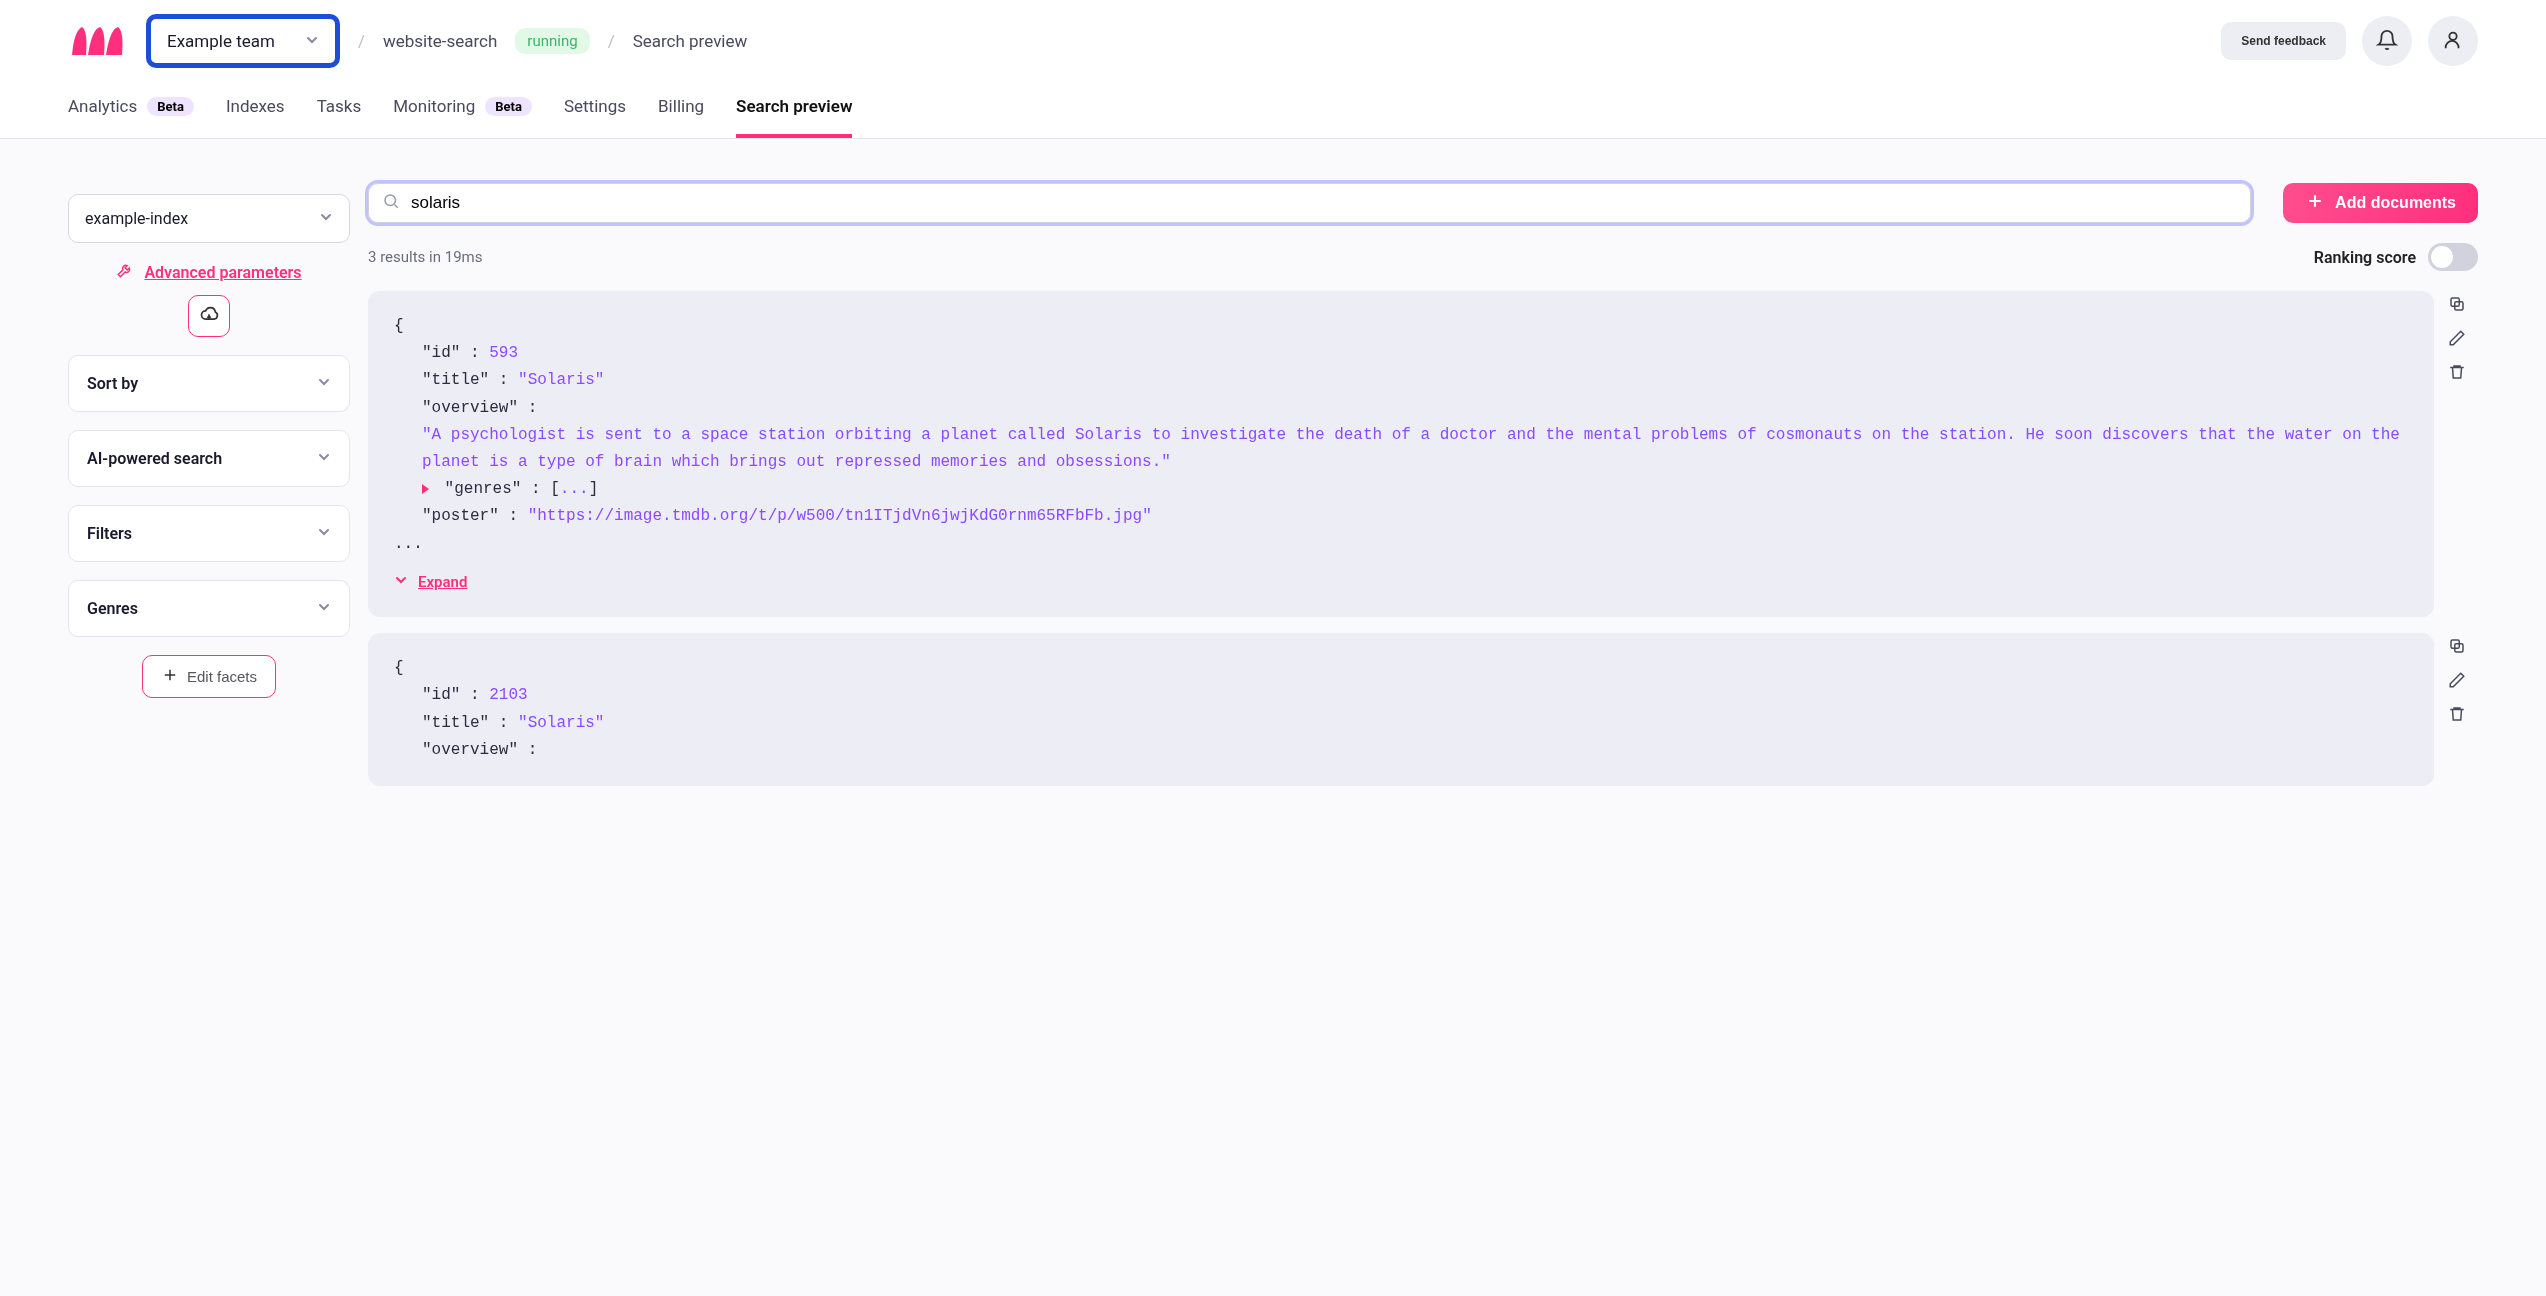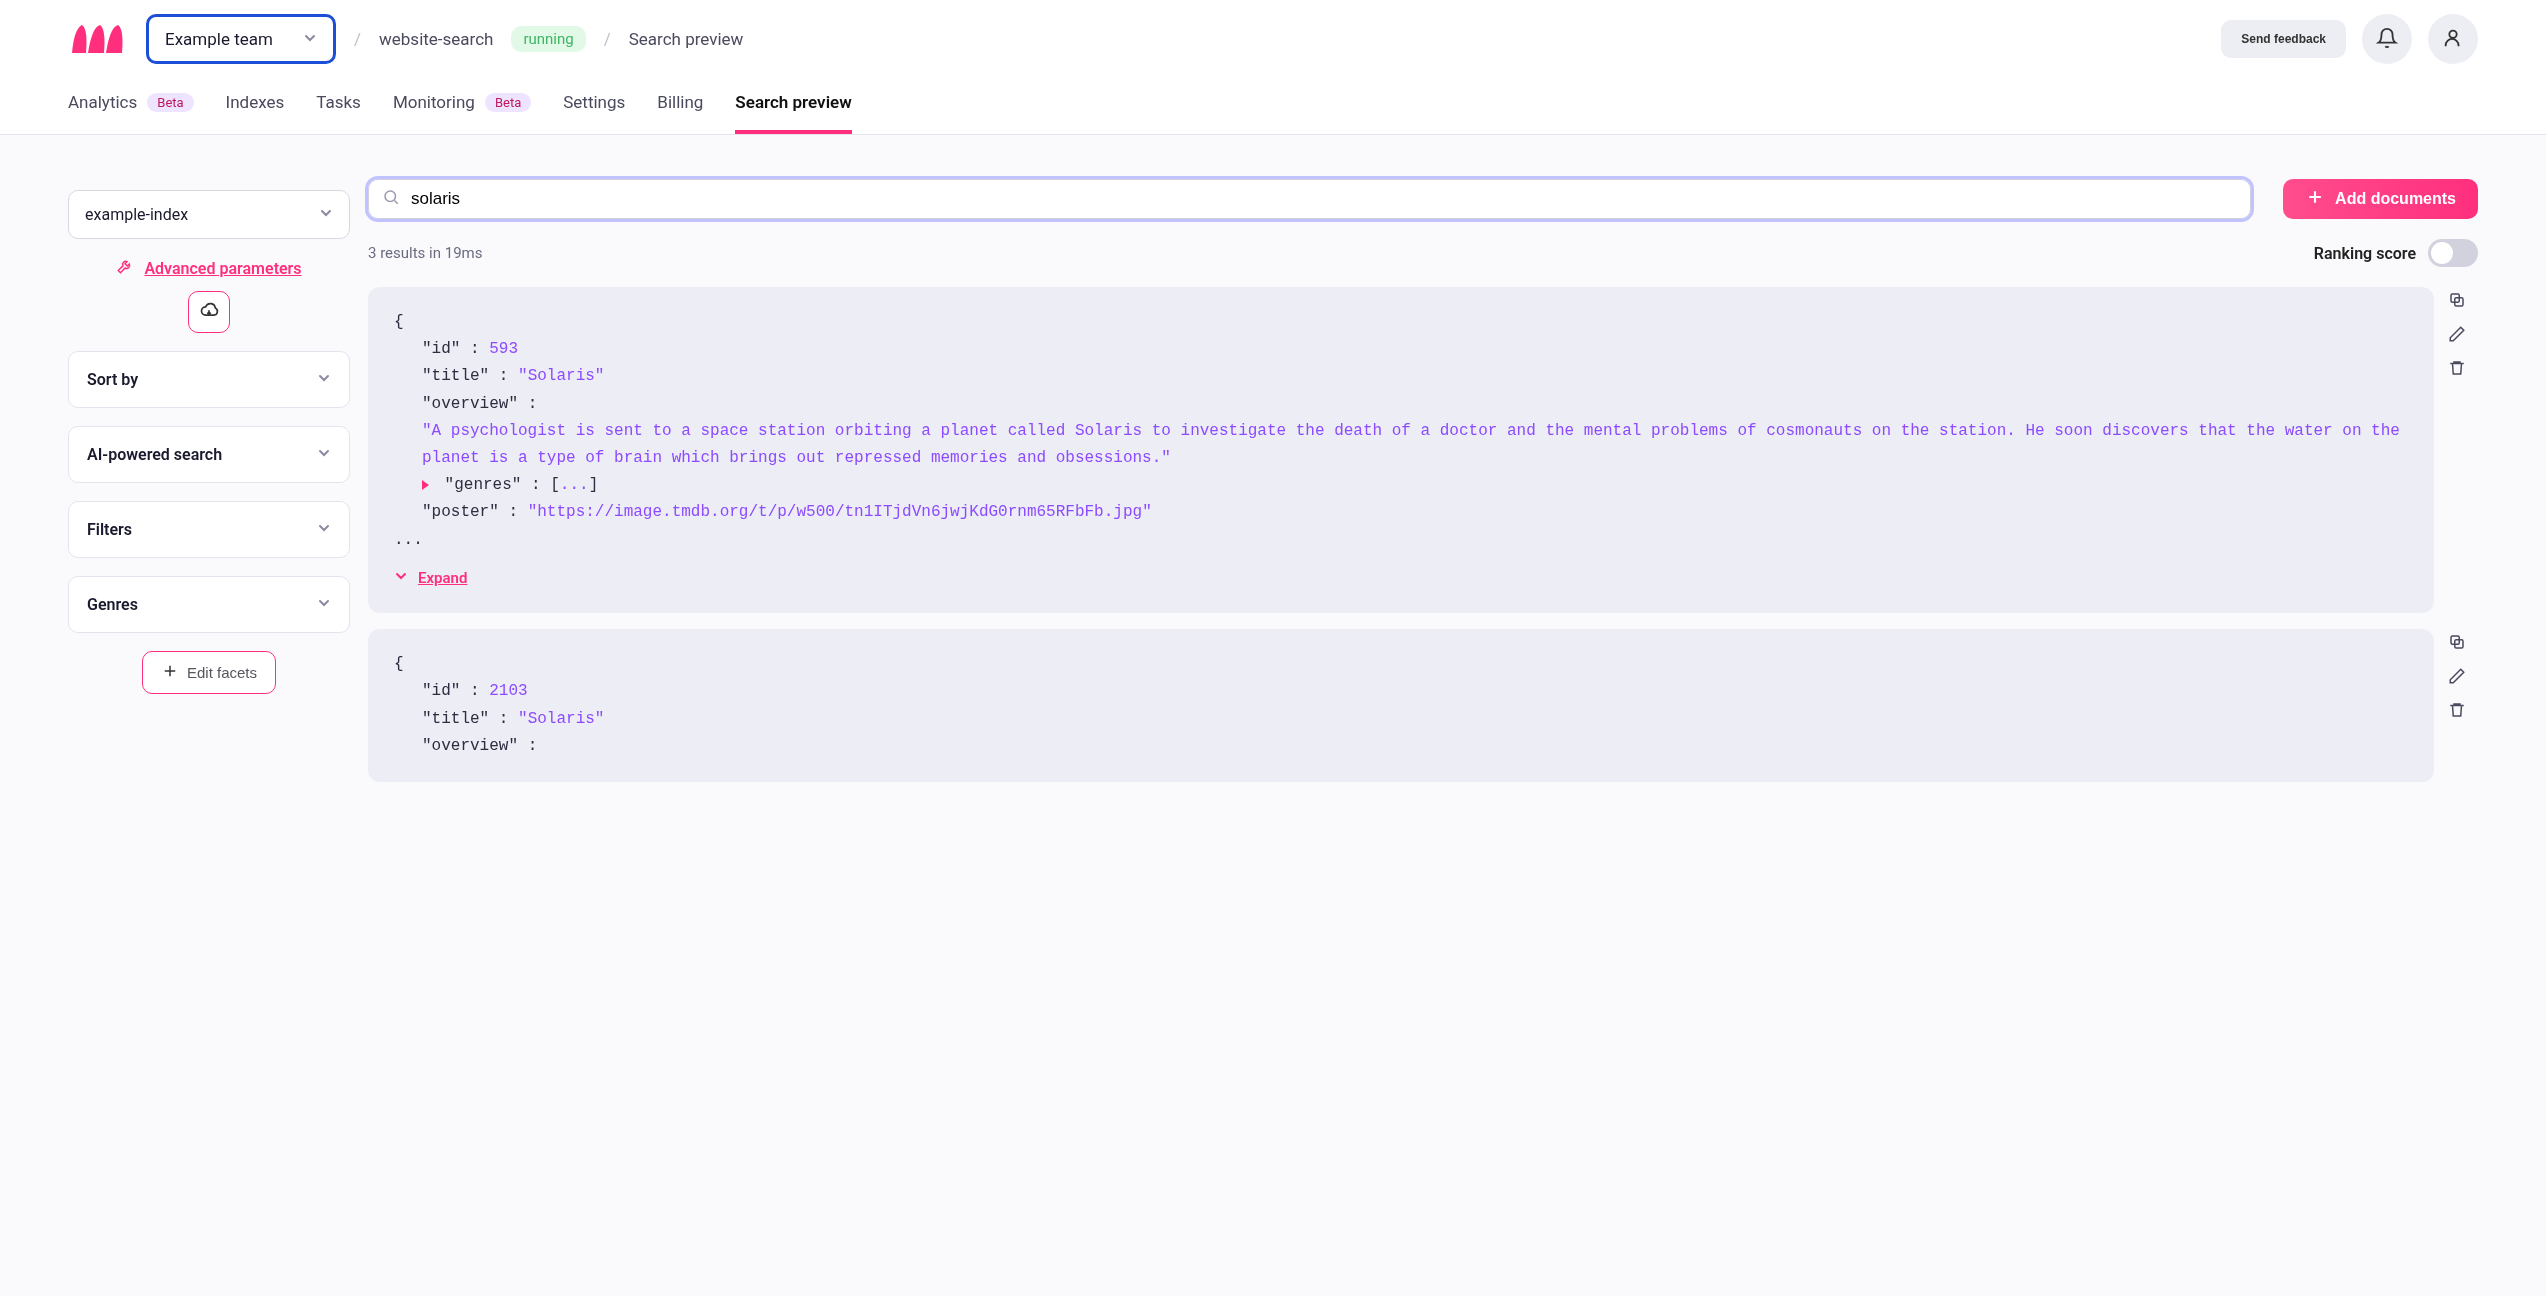--- a/index.html
+++ b/index.html
@@ -14,21 +14,21 @@
     padding: 14px 68px 0 68px;
   }
   .header-row {
     display: flex;
     align-items: center;
     gap: 18px;
     margin-bottom: 28px;
   }
   .logo svg { display: block; }
   .team-select {
-    border: 3px solid #1d4ed8;
+    border: 5px solid #1d4ed8;
     border-radius: 10px;
     padding: 12px 16px;
     display: flex;
     align-items: center;
     gap: 30px;
     min-width: 190px;
     cursor: pointer;
     font-size: 17px;
   }
   .breadcrumb {
@@ -88,25 +88,25 @@
     gap: 10px;
     border-bottom: 4px solid transparent;
   }
   .tab.active {
     color: #111;
     font-weight: 600;
     border-bottom-color: #ff2f7e;
   }
   .beta-pill {
     background: #efe4ff;
-    color: #be185d;
+    color: #000000;
     padding: 2px 10px;
     border-radius: 10px;
     font-size: 13px;
-    font-weight: 400;
+    font-weight: 700;
   }
   .divider-line {
     height: 1px;
     background: #e4e4ee;
   }
   .main-wrap {
     padding: 44px 68px;
     display: flex;
     gap: 18px;
     align-items: flex-start;

